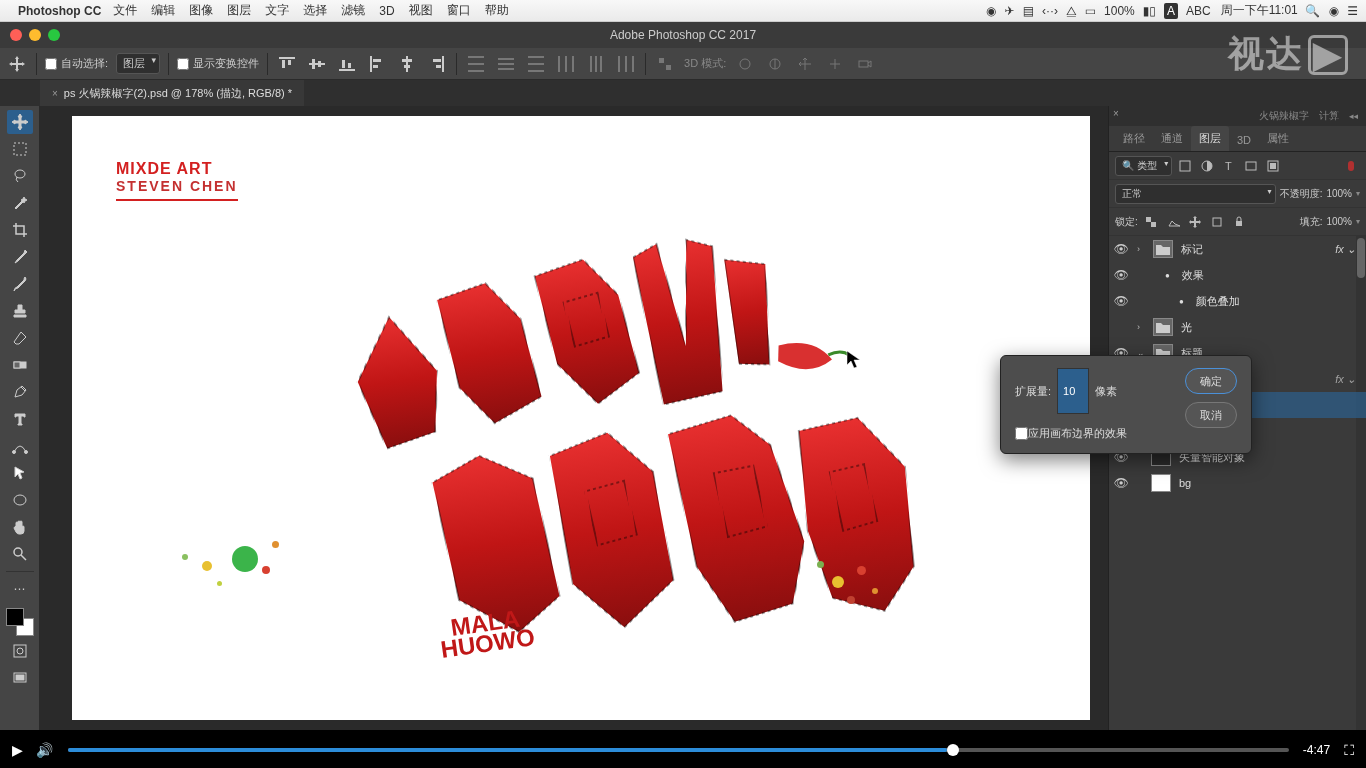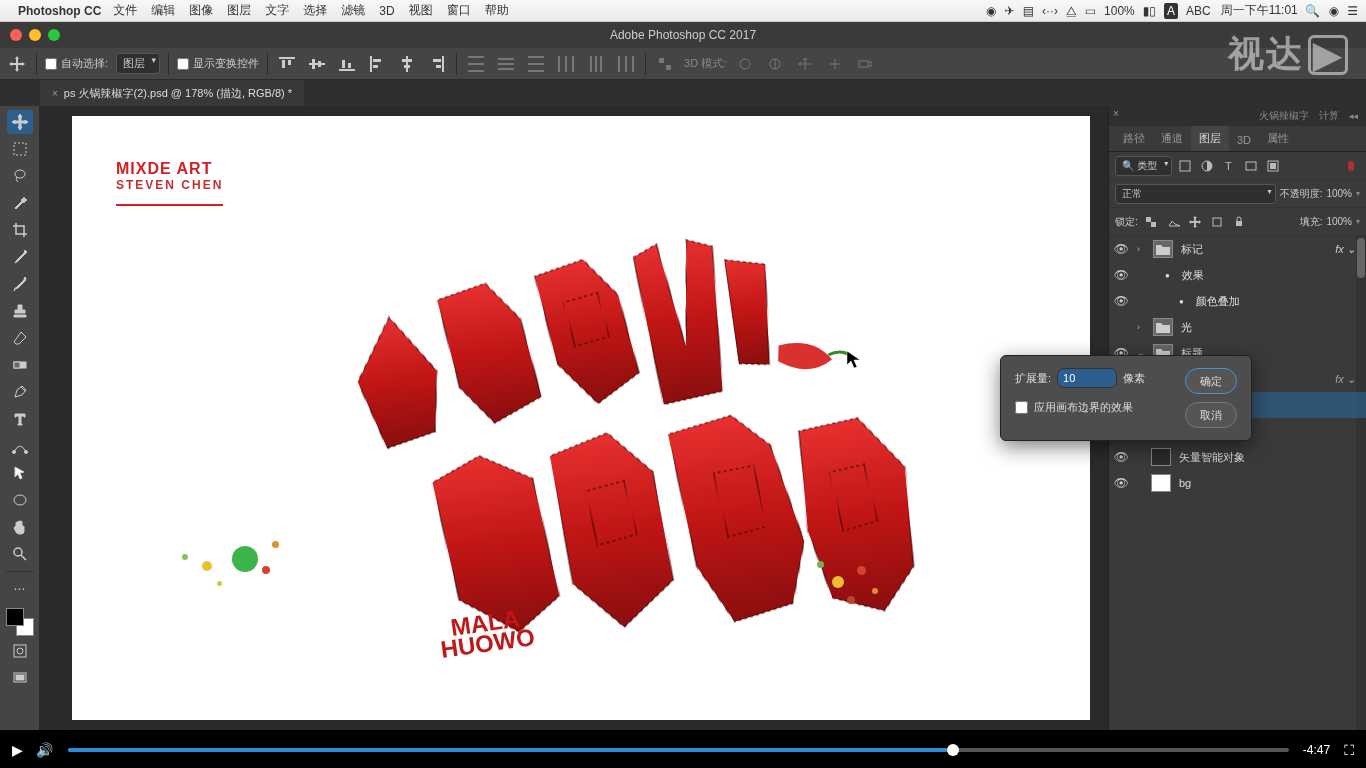--- a/index.html
+++ b/index.html
@@ -34,21 +34,21 @@
 .tool { width: 26px; height: 24px; display: flex; align-items: center; justify-content: center; color: #ccc; border-radius: 2px; position: relative; }
 .tool.active { background: #2c5f8d; }
 .tool svg { width: 16px; height: 16px; fill: #ccc; stroke: #ccc; }
 .tool-divider { width: 28px; height: 1px; background: #333; margin: 2px 0; }
 .swatch { width: 28px; height: 28px; position: relative; margin-top: 4px; }
 .swatch .fg { width: 18px; height: 18px; background: #000; border: 1px solid #888; position: absolute; top: 0; left: 0; }
 .swatch .bg { width: 18px; height: 18px; background: #fff; border: 1px solid #888; position: absolute; bottom: 0; right: 0; }
 .canvas-area { flex: 1; background: #2a2a2a; position: relative; overflow: hidden; }
 .canvas { position: absolute; top: 10px; left: 32px; width: 1018px; height: 604px; background: #fff; }
 .canvas .logo { position: absolute; top: 44px; left: 44px; color: #d32020; font-weight: 700; font-size: 16px; letter-spacing: 1px; }
-.canvas .logo .sub { font-size: 12px; letter-spacing: 2px; border-bottom: 2px solid #d32020; padding-bottom: 12px; display: block; color: #c43030; }
+.canvas .logo .sub { font-size: 14px; letter-spacing: 2px; border-bottom: 2px solid #d32020; padding-bottom: 5px; display: block; color: #c43030; }
 .canvas .artwork { position: absolute; top: 90px; left: 230px; width: 640px; height: 520px; }
 .artwork svg { width: 100%; height: 100%; }
 .splatter { position: absolute; }
 .splatter .blob { position: absolute; border-radius: 50%; }
 .panels-right { width: 258px; background: #3a3a3a; display: flex; flex-direction: column; border-left: 1px solid #222; position: relative; }
 .panel-tabs-top { height: 20px; background: #2f2f2f; display: flex; justify-content: flex-end; align-items: center; padding: 0 8px; gap: 10px; font-size: 10px; color: #888; }
 .panel-collapse { font-size: 9px; color: #888; }
 .panel-close { position: absolute; top: 2px; left: 4px; font-size: 10px; color: #999; }
 .panel-tabs { height: 26px; background: #3a3a3a; display: flex; align-items: flex-end; padding: 0 6px; border-bottom: 1px solid #222; }
 .ptab { padding: 5px 8px; font-size: 11px; color: #999; border-radius: 3px 3px 0 0; }
@@ -71,23 +71,23 @@
 .layer-thumb.white { background: #fff; }
 .layer-thumb.dark { background: #2a2a2a; }
 .layer-fx { margin-left: auto; font-style: italic; font-size: 11px; color: #ccc; padding-right: 6px; }
 .layer-scroll { position: absolute; right: 0; top: 0; width: 10px; height: 100%; background: #333; }
 .layer-scroll .thumb { position: absolute; top: 2px; left: 1px; width: 8px; height: 40px; background: #666; border-radius: 4px; }
 .dialog { position: absolute; top: 355px; left: 1000px; width: 252px; background: #4d4d4d; border: 1px solid #222; border-radius: 6px; box-shadow: 0 6px 20px rgba(0,0,0,0.5); z-index: 100; }
 .dialog-title { height: 26px; background: #5a5a5a; display: flex; align-items: center; justify-content: center; color: #ddd; font-size: 12px; border-radius: 6px 6px 0 0; border-bottom: 1px solid #333; }
 .dialog-body { padding: 12px 14px; display: flex; gap: 10px; }
 .dialog-left { flex: 1; display: flex; flex-direction: column; gap: 12px; }
 .dialog-field { display: flex; align-items: center; gap: 6px; font-size: 11px; color: #ddd; }
-.dialog-field input[type=text] { width: 60px; background: #6a6a6a; border: 1px solid #333; color: #fff; font-size: 11px; padding: 3px 5px; border-radius: 7px; text-align: left; }
+.dialog-field input[type=text] { width: 32px; background: #6a6a6a; border: 1px solid #333; color: #fff; font-size: 11px; padding: 16px 5px; border-radius: 0; text-align: left; }
 .dialog-field.sel input[type=text] { background: #2c5f8d; }
-.dialog-check { display: flex; align-items: center; gap: 6px; font-size: 11px; color: #ddd; }
+.dialog-check { display: flex; align-items: center; font-size: 11px; color: #ddd; }
 .dialog-check input { width: 13px; height: 13px; }
 .dialog-btns { display: flex; flex-direction: column; gap: 8px; }
 .dbtn { width: 52px; height: 26px; border-radius: 13px; background: #555; border: 1px solid #777; color: #ddd; font-size: 11px; display: flex; align-items: center; justify-content: center; }
 .dbtn.primary { border-color: #4a90d9; }
 .watermark { position: absolute; top: 30px; right: 18px; color: rgba(255,255,255,0.5); font-size: 36px; font-weight: 700; letter-spacing: 2px; z-index: 200; display: flex; align-items: center; gap: 4px; }
 .watermark .box { width: 40px; height: 40px; border: 3px solid rgba(255,255,255,0.5); border-radius: 6px; display: flex; align-items: center; justify-content: center; }
 .video-controls { position: absolute; bottom: 0; left: 0; right: 0; height: 36px; background: rgba(0,0,0,0.85); display: flex; align-items: center; padding: 0 12px; gap: 14px; z-index: 300; }
 .vc-icon { color: #fff; font-size: 14px; }
 .vc-track { flex: 1; height: 4px; background: #555; border-radius: 2px; position: relative; }
 .vc-fill { position: absolute; left: 0; top: 0; height: 100%; width: 72%; background: #2c8cd9; border-radius: 2px; }

